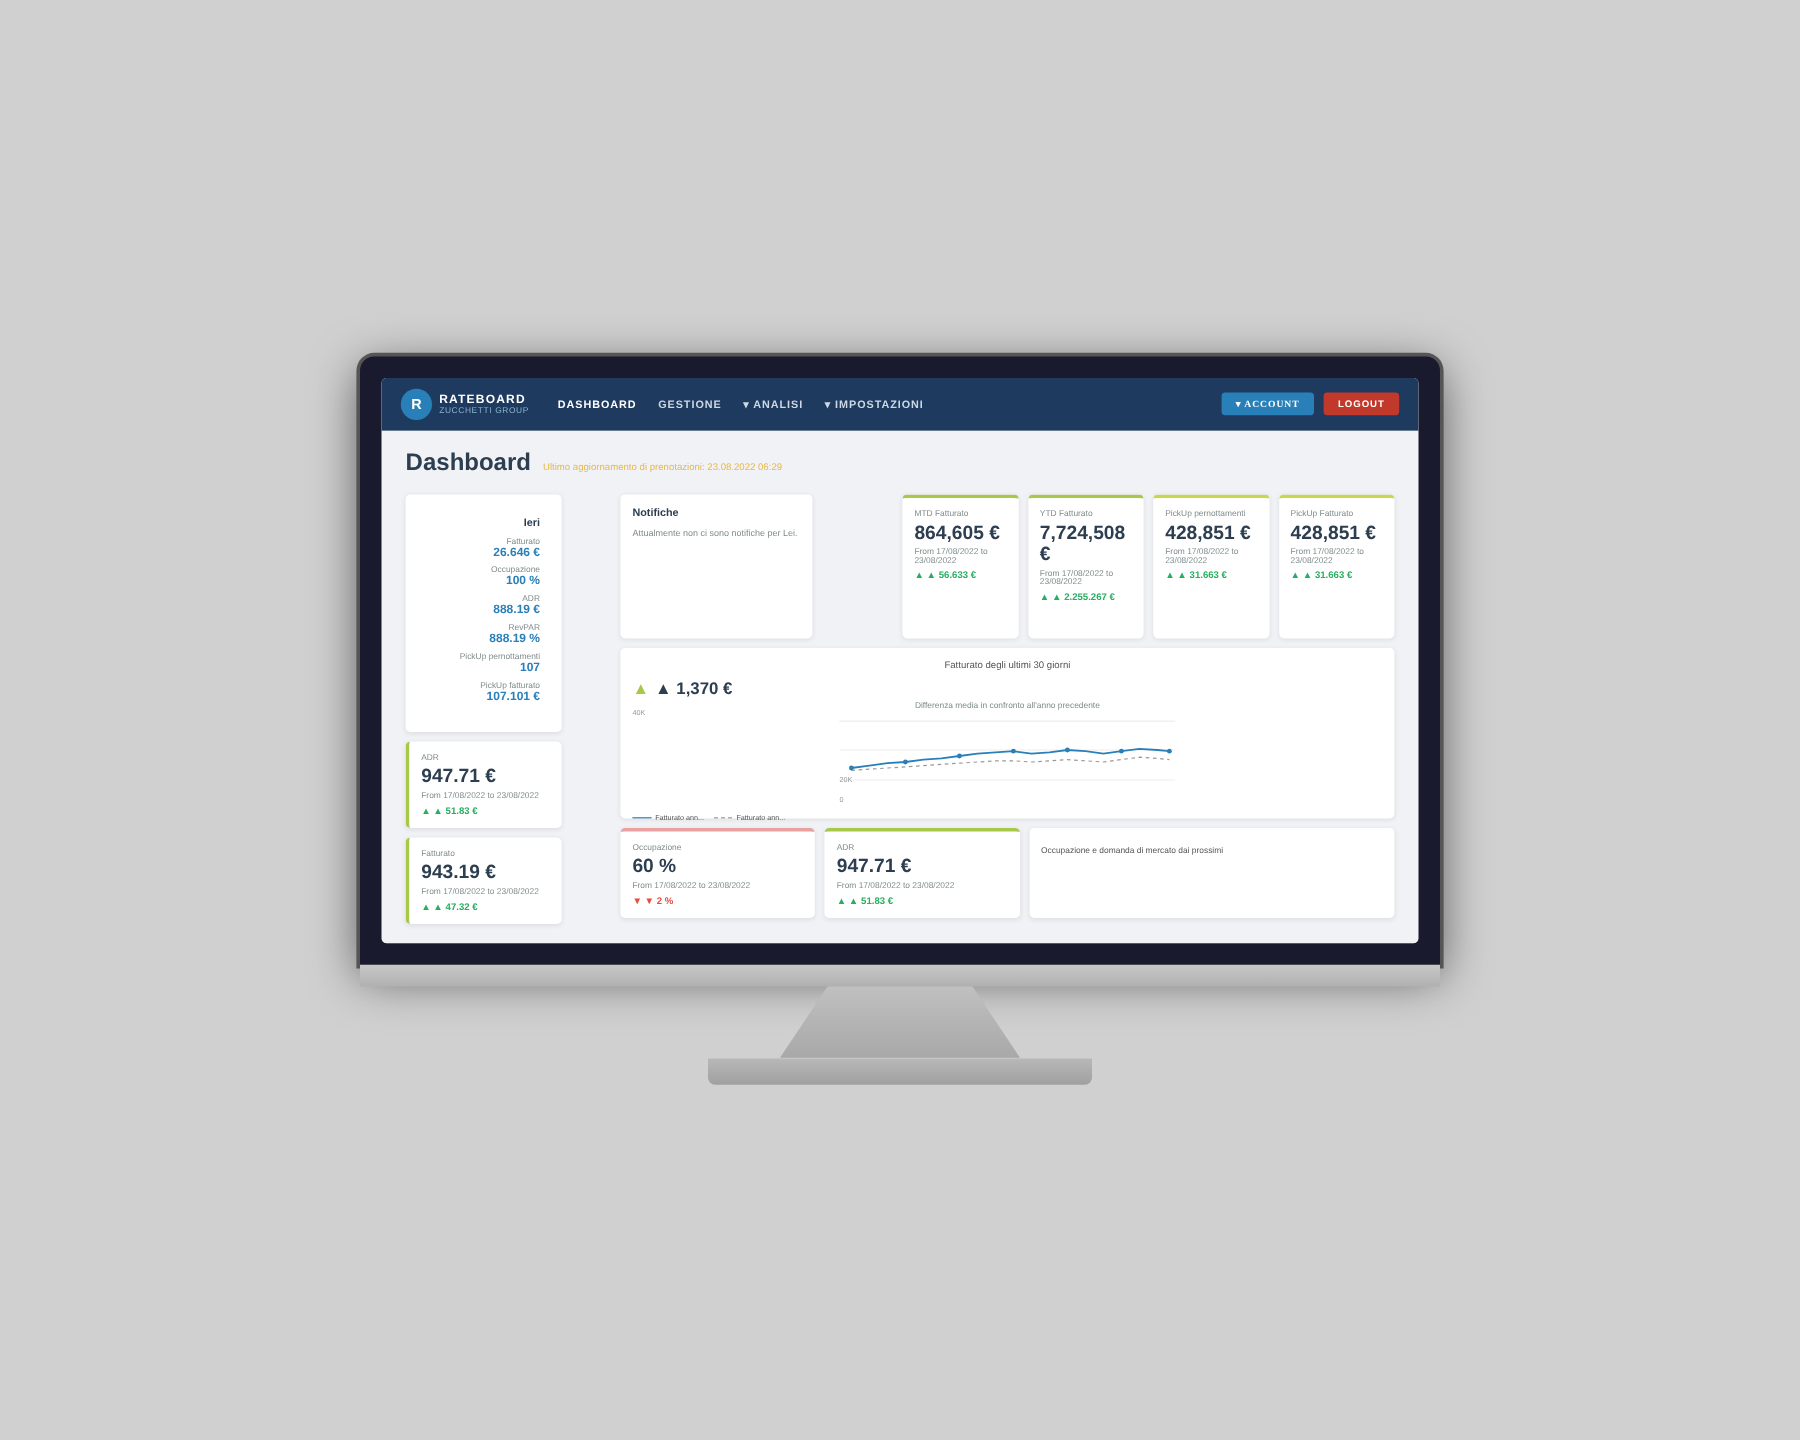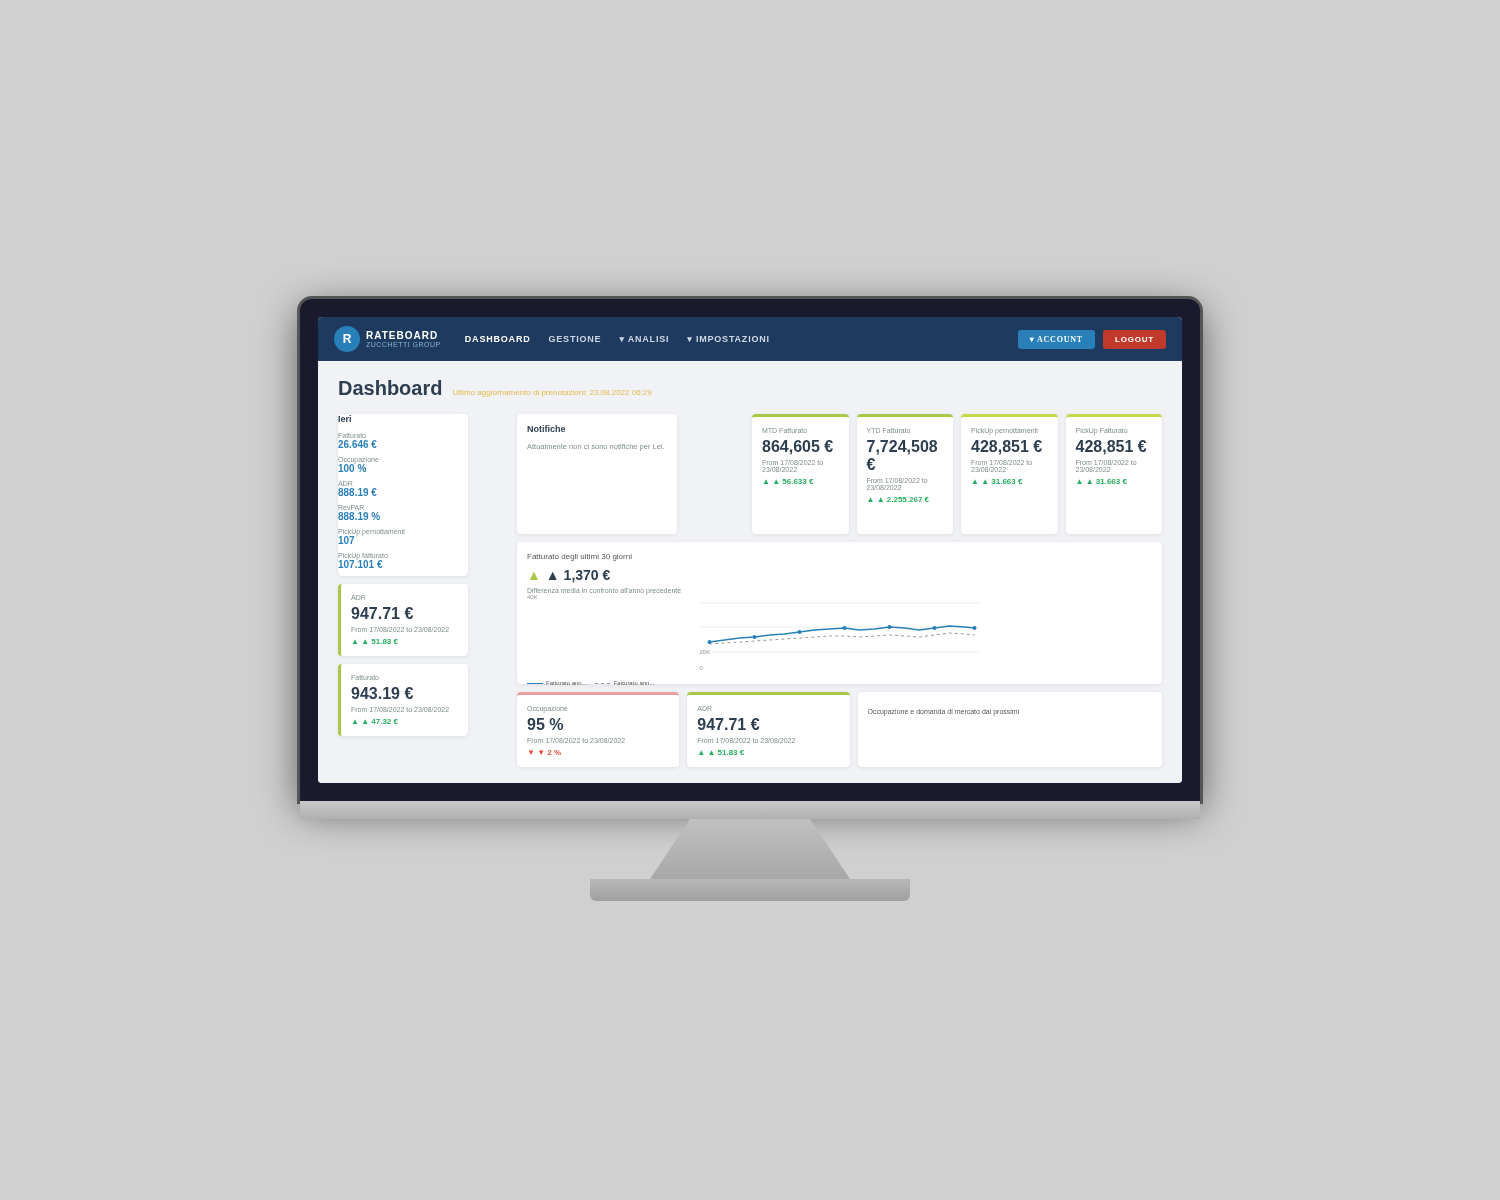--- a/index.html
+++ b/index.html
@@ -178,22 +178,23 @@
     }
 
     .last-update {
       font-size: 8px;
       color: #e8b84b;
     }
 
     .yesterday-card {
       background: white;
       border-radius: 4px;
-      padding: 0;
+      padding: 18px;
       box-shadow: 0 1px 4px rgba(0,0,0,0.08);
+      text-align: right;
     }
 
     .yesterday-title {
       font-size: 9px;
       font-weight: bold;
       color: #2c3e50;
       margin-bottom: 8px;
     }
 
     .stat-item {
@@ -361,21 +362,21 @@
       gap: 8px;
     }
 
     .row {
       display: flex;
       gap: 8px;
       padding-left: 39px;
     }
 
     .row-4 > * { flex: 1; }
-    .row-2 > * { flex: 1; }
+    .row-2 > * { flex: 1; text-align: center; }
 
     .adr-fatturato-row {
       display: flex;
       gap: 8px;
     }
 
     .adr-card, .fatturato-card {
       flex: 1;
       background: white;
       border-radius: 4px;
@@ -598,21 +599,21 @@
                     </div>
                   </div>
                 </div>
               </div>
 
             </div>
 
             <div class="row">
               <div class="occ-card" style="border-left:none; border-top: 3px solid #e8a0a0;">
                 <div class="occ-bottom-label">Occupazione</div>
-                <div class="metric-value">95 %</div>
+                <div class="metric-value">60 %</div>
                 <div class="metric-range">From 17/08/2022 to 23/08/2022</div>
                 <div class="metric-delta down">▼ 2 %</div>
               </div>
               <div class="metric-card" style="border-top-color:#a8c84a; flex:1;">
                 <div class="metric-label">ADR</div>
                 <div class="metric-value">947.71 €</div>
                 <div class="metric-range">From 17/08/2022 to 23/08/2022</div>
                 <div class="metric-delta up">▲ 51.83 €</div>
               </div>
               <div style="flex:2; background:white; border-radius:4px; padding:10px; box-shadow:0 1px 4px rgba(0,0,0,0.08);">

